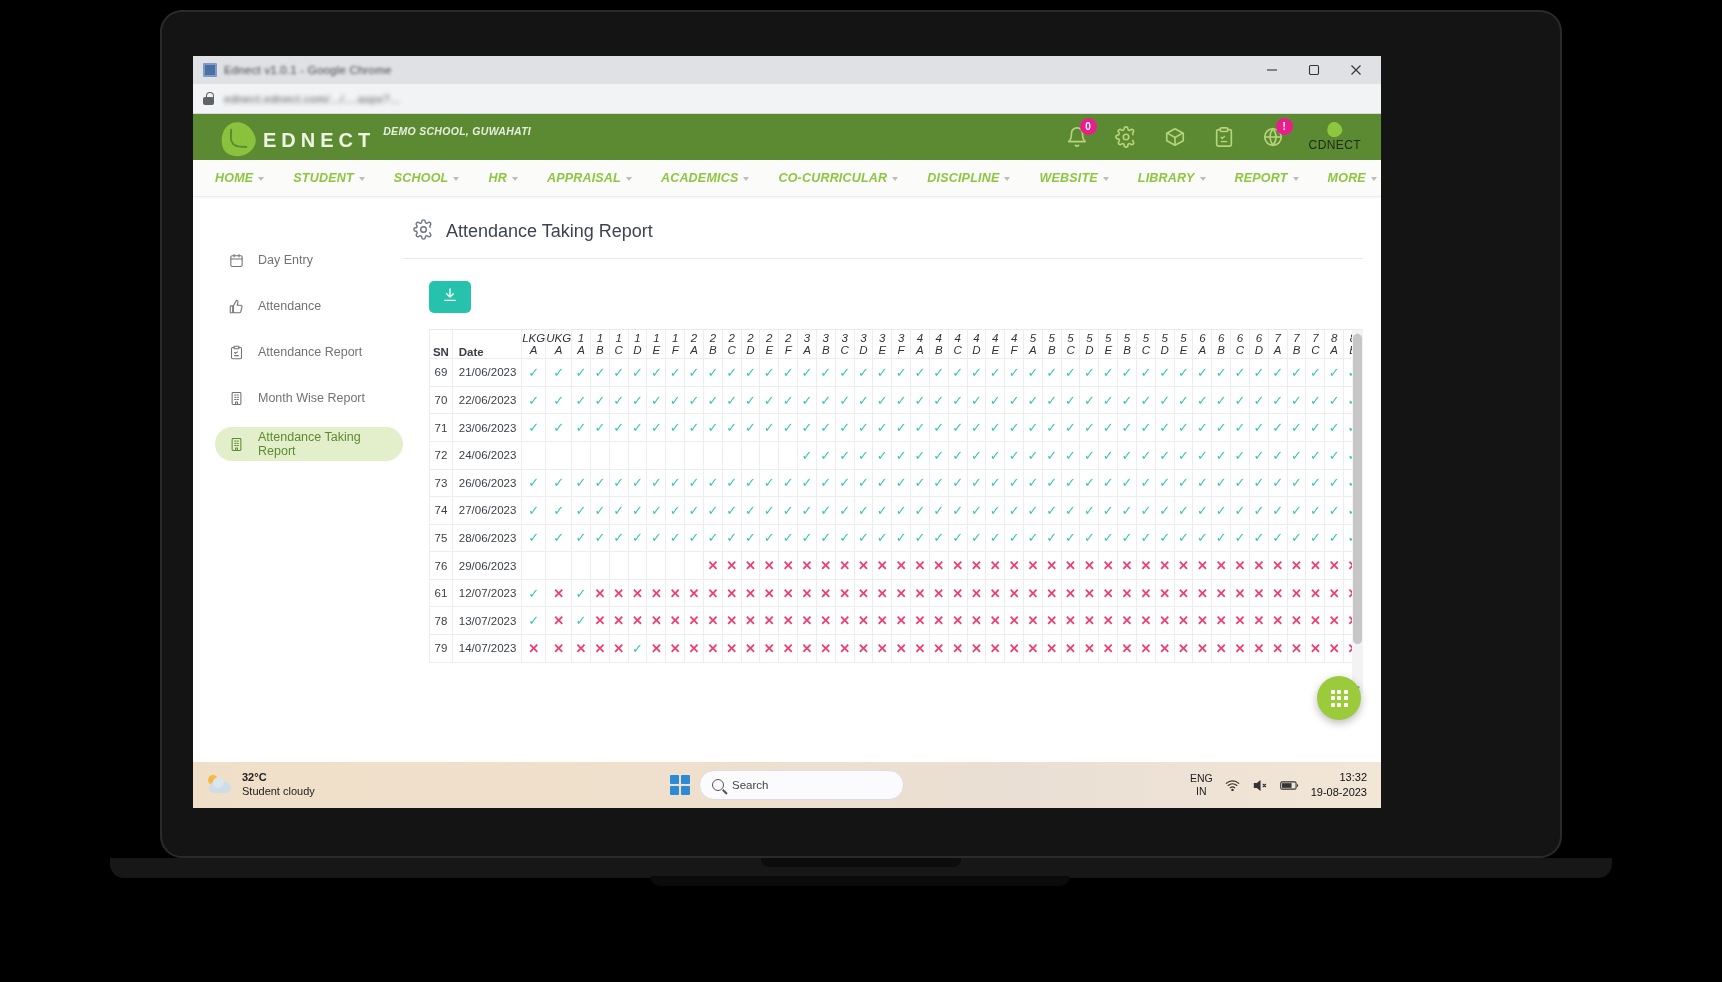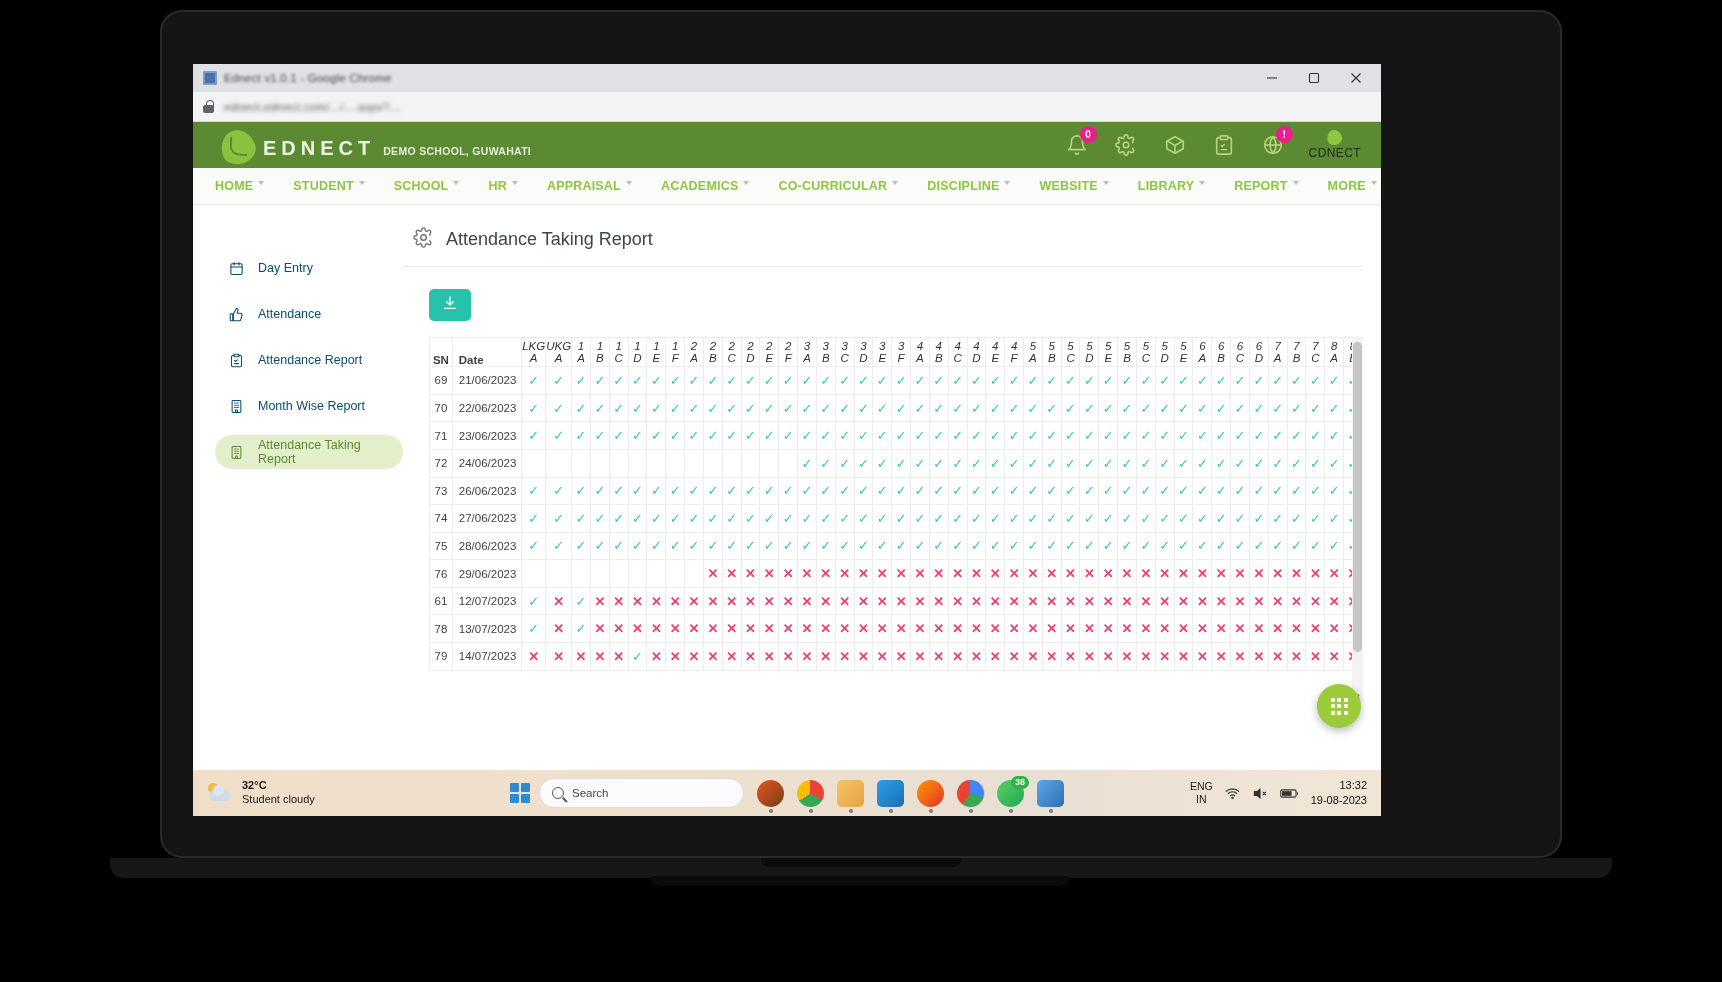--- a/index.html
+++ b/index.html
@@ -7,21 +7,21 @@
 
   #stage { position:relative; width:1722px; height:982px; background:#000; }
 
   
   .laptop-body {
     position:absolute; left:160px; top:10px; width:1402px; height:848px;
     background:#141414; border-radius:22px;
     box-shadow:inset 0 0 0 2px #2a2a2a;
   }
   .laptop-screen {
-    position:absolute; left:193px; top:64px; width:1188px; height:752px;
+    position:absolute; left:193px; top:56px; width:1188px; height:752px;
     background:#fff; overflow:hidden;
   }
   .laptop-base {
     position:absolute; left:110px; top:858px; width:1502px; height:20px;
     background:#171717; border-radius:0 0 14px 14px;
   }
   .laptop-base:after{
     content:""; position:absolute; left:50%; top:0; transform:translateX(-50%);
     width:200px; height:9px; background:#0c0c0c; border-radius:0 0 8px 8px;
   }
@@ -52,53 +52,53 @@
 
   
   .app-header{ height:46px; background:#5c8a33; display:flex; align-items:center; padding:0 16px; }
   .brand{ display:flex; align-items:flex-end; gap:8px; margin-left:12px;}
   .brand-logo{ width:34px;height:34px; position:relative; margin-bottom:-3px;}
   .brand-logo .leaf{ position:absolute; inset:0; background:#8dc63f; border-radius:50% 50% 50% 50%/60% 60% 40% 40%;
                      transform:rotate(-18deg); opacity:.95; }
   .brand-logo .leaf:after{content:"";position:absolute;left:9px;top:7px;width:16px;height:17px;
      border-left:2.5px solid #5c8a33;border-bottom:2.5px solid #5c8a33;border-radius:0 0 0 10px;transform:rotate(20deg);}
   .brand-name{ font-size:20px;font-weight:bold;color:#eef4e2;letter-spacing:5px; line-height:1; margin-bottom:3px;}
-  .school-name{ font-size:10.5px;color:#e6eedb;font-weight:bold;letter-spacing:.3px; margin-bottom:4px;}
+  .school-name{ font-size:10.5px;color:#e6eedb;font-style:italic;font-weight:bold;letter-spacing:.3px; margin-bottom:16px;}
   .hdr-icons{ margin-left:auto; display:flex; align-items:center; gap:23px; padding-right:4px;}
   .hicon{ position:relative; width:26px;height:26px; color:#b6d47a; display:flex;align-items:center;justify-content:center;}
   .hicon svg{display:block;}
   .badge{ position:absolute; top:-6px; right:-7px; min-width:17px;height:17px;border-radius:50%;
           background:#e91e8c; color:#fff; font-size:10px;font-weight:bold;
           display:flex;align-items:center;justify-content:center; padding:0 3px;}
   .cdnect{ display:flex;flex-direction:column;align-items:center;gap:1px;}
   .cdnect .cl{ width:15px;height:15px;background:#8dc63f;border-radius:50% 50% 50% 50%/60% 60% 40% 40%;transform:rotate(-18deg);}
   .cdnect .ct{ font-size:12px;font-weight:normal;color:#1d2b12;letter-spacing:.4px;}
 
   
   .navbar{ height:37px; background:#fbfbf9; display:flex; align-items:center; padding:0 22px;
            border-bottom:1px solid #ececec; box-shadow:0 1px 2px rgba(0,0,0,.05); }
-  .navitem{ display:flex;align-items:flex-start;gap:5px; font-size:12.5px;font-weight:bold;color:#8dc63f;
-            letter-spacing:.2px; margin-right:29px; white-space:nowrap; cursor:pointer;}
+  .navitem{ display:flex;align-items:center;gap:5px; font-size:12.5px;font-weight:bold;color:#8dc63f;
+            letter-spacing:.2px; margin-right:29px; white-space:nowrap; cursor:pointer;font-style:italic;}
   .caret{ width:0;height:0;border-left:3.5px solid transparent;border-right:3.5px solid transparent;
           border-top:4px solid #bdbdbd; margin-top:2px;}
 
   
   .pagebar{ height:46px; display:flex; align-items:center; padding:0 24px; background:#fff;
             border-bottom:1px solid #ececec;}
   .ptitle{ font-size:19px; color:#8a8f98; }
   .ptitle b{ color:#3d4450; font-weight:bold; }
   .ptitle-icon{ display:inline-block; vertical-align:-2px; margin-right:7px; color:#9aa46a;}
   .yearsel{ margin-left:auto; width:133px;height:28px; border:1px solid #c9ccd1; border-radius:4px;
             background:#fff; font-size:12.5px;color:#333; padding:0 6px; font-family:"Liberation Sans",sans-serif;}
 
   
   .content{ display:flex; height:calc(752px - 28px - 30px - 46px - 37px - 46px); }
   .sidebar{ width:210px; padding:46px 0 0 22px; flex:none;}
   .side-item{ display:flex;align-items:center;gap:14px; height:34px; padding:0 14px; margin-bottom:12px;
-              border-radius:18px; font-size:12.5px; color:#0c4a6e; cursor:pointer; }
+              border-radius:18px; font-size:12.5px; color:#737373; cursor:pointer; }
   .side-item.active{ background:#e3efcb; color:#5d8a2f; }
   .side-ico{ width:15px;height:15px;display:flex;align-items:center;justify-content:center;flex:none;}
   .side-ico svg{display:block;}
 
   .main{ flex:1; padding:22px 18px 0 0; min-width:0; }
   .main-head{ display:flex; align-items:center; gap:12px; padding:0 0 14px 10px; border-bottom:1px solid #e9e9e9;}
   .main-head .gear{ color:#6c737d; }
   .main-title{ font-size:18px; color:#3d4450; }
   .dl-btn{ width:42px;height:32px;background:#26c2ab;border-radius:5px;display:flex;align-items:center;
            justify-content:center;color:#fff;cursor:pointer; margin:22px 0 0 26px;}
@@ -997,47 +997,20 @@
         <div class="winlogo">
             <i></i>
             <i></i>
             <i></i>
             <i></i>
           </div>
         <div class="searchbox">
           <span class="mag"></span>
           <span>Search</span>
         </div>
-        <div id="taskapps" style="display:flex;align-items:center;gap:13px;margin-left:4px;">
-            <div class="tapp" style="background: linear-gradient(135deg, rgb(226, 88, 34), rgb(122, 59, 26)); border-radius: 50%;">
-              <span class="dot"></span>
-            </div>
-            <div class="tapp" style="background: conic-gradient(rgb(234, 67, 53) 0deg, rgb(234, 67, 53) 33%, rgb(52, 168, 83) 0deg, rgb(52, 168, 83) 66%, rgb(251, 188, 5) 0deg, rgb(251, 188, 5) 100%); border-radius: 50%;">
-              <span class="dot"></span>
-            </div>
-            <div class="tapp" style="background: linear-gradient(135deg, rgb(245, 194, 107), rgb(232, 163, 61)); border-radius: 5px;">
-              <span class="dot"></span>
-            </div>
-            <div class="tapp" style="background: linear-gradient(135deg, rgb(43, 159, 232), rgb(27, 111, 181)); border-radius: 5px;">
-              <span class="dot"></span>
-            </div>
-            <div class="tapp" style="background: linear-gradient(135deg, rgb(255, 149, 0), rgb(224, 55, 44)); border-radius: 50%;">
-              <span class="dot"></span>
-            </div>
-            <div class="tapp" style="background: conic-gradient(rgb(66, 133, 244) 0deg, rgb(66, 133, 244) 30%, rgb(52, 168, 83) 0deg, rgb(52, 168, 83) 60%, rgb(234, 67, 53) 0deg, rgb(234, 67, 53) 100%); border-radius: 50%; box-shadow: rgb(217, 209, 198) 0px 0px 0px 1px;">
-              <span class="dot"></span>
-            </div>
-            <div class="tapp" style="background: linear-gradient(135deg, rgb(91, 208, 102), rgb(31, 168, 85)); border-radius: 50%;">
-              <span class="dot"></span>
-              <span class="tbadge">38</span>
-            </div>
-            <div class="tapp" style="background: linear-gradient(135deg, rgb(90, 169, 230), rgb(47, 111, 181)); border-radius: 5px;">
-              <span class="dot"></span>
-            </div>
-          </div>
       </div>
 
       <div class="tb-right">
         <div class="lang">
           <div>ENG</div>
             <div>IN</div>
         </div>
         <span class="sysico">
           <svg width="15" height="15" viewBox="0 0 24 24" fill="none" stroke="currentColor" stroke-width="1.8" stroke-linecap="round">
             <path d="M2 8.5a15 15 0 0 1 20 0"></path>

